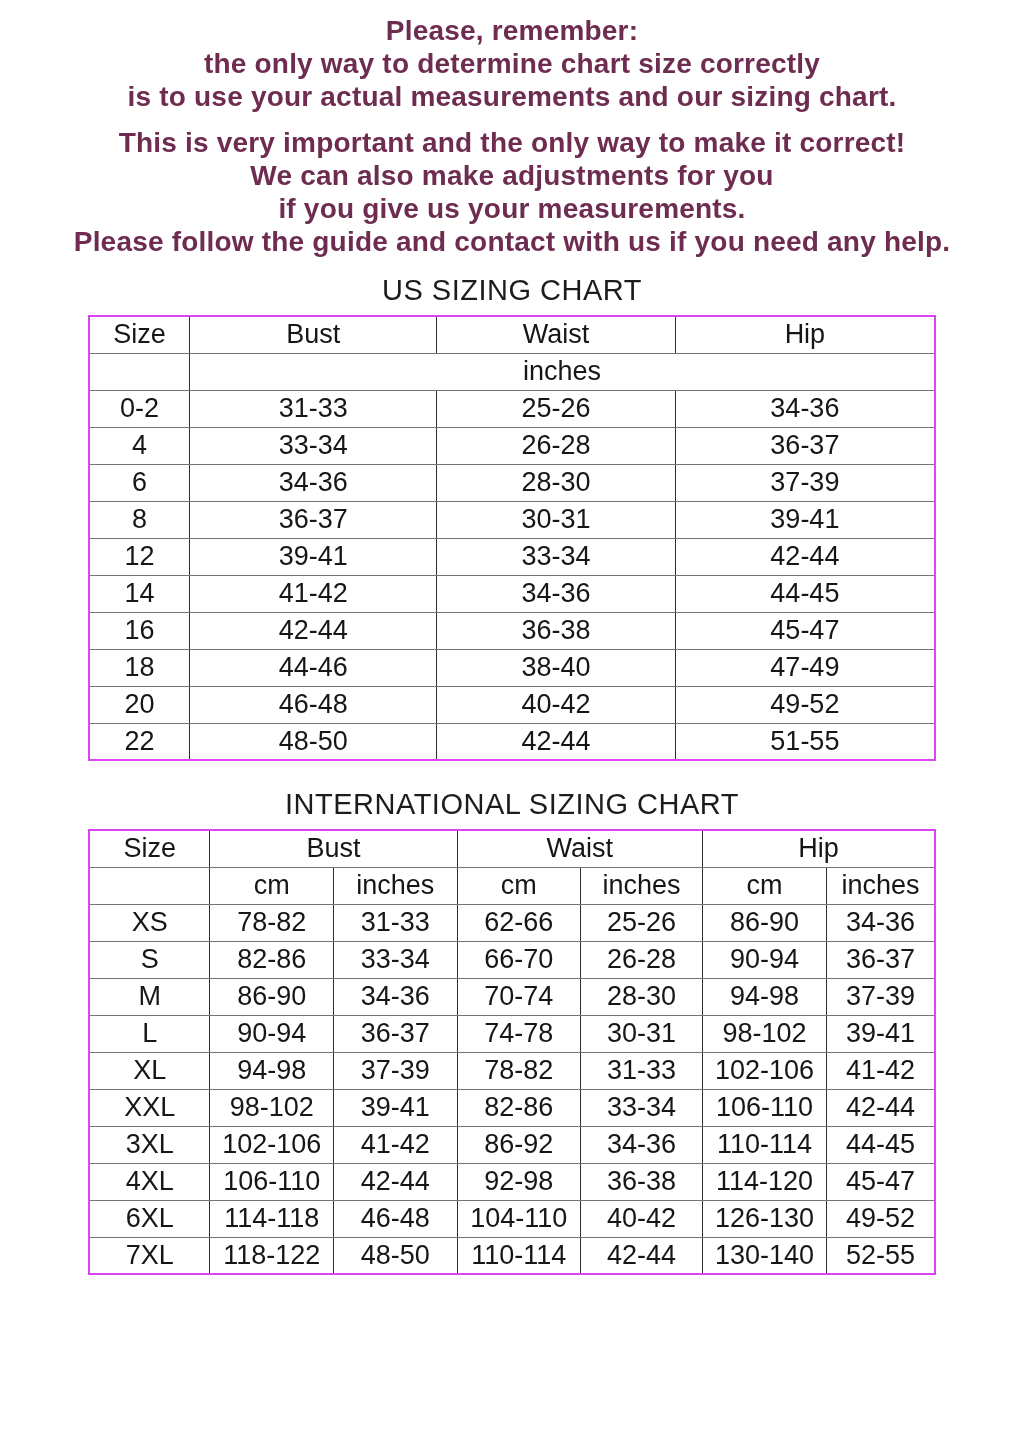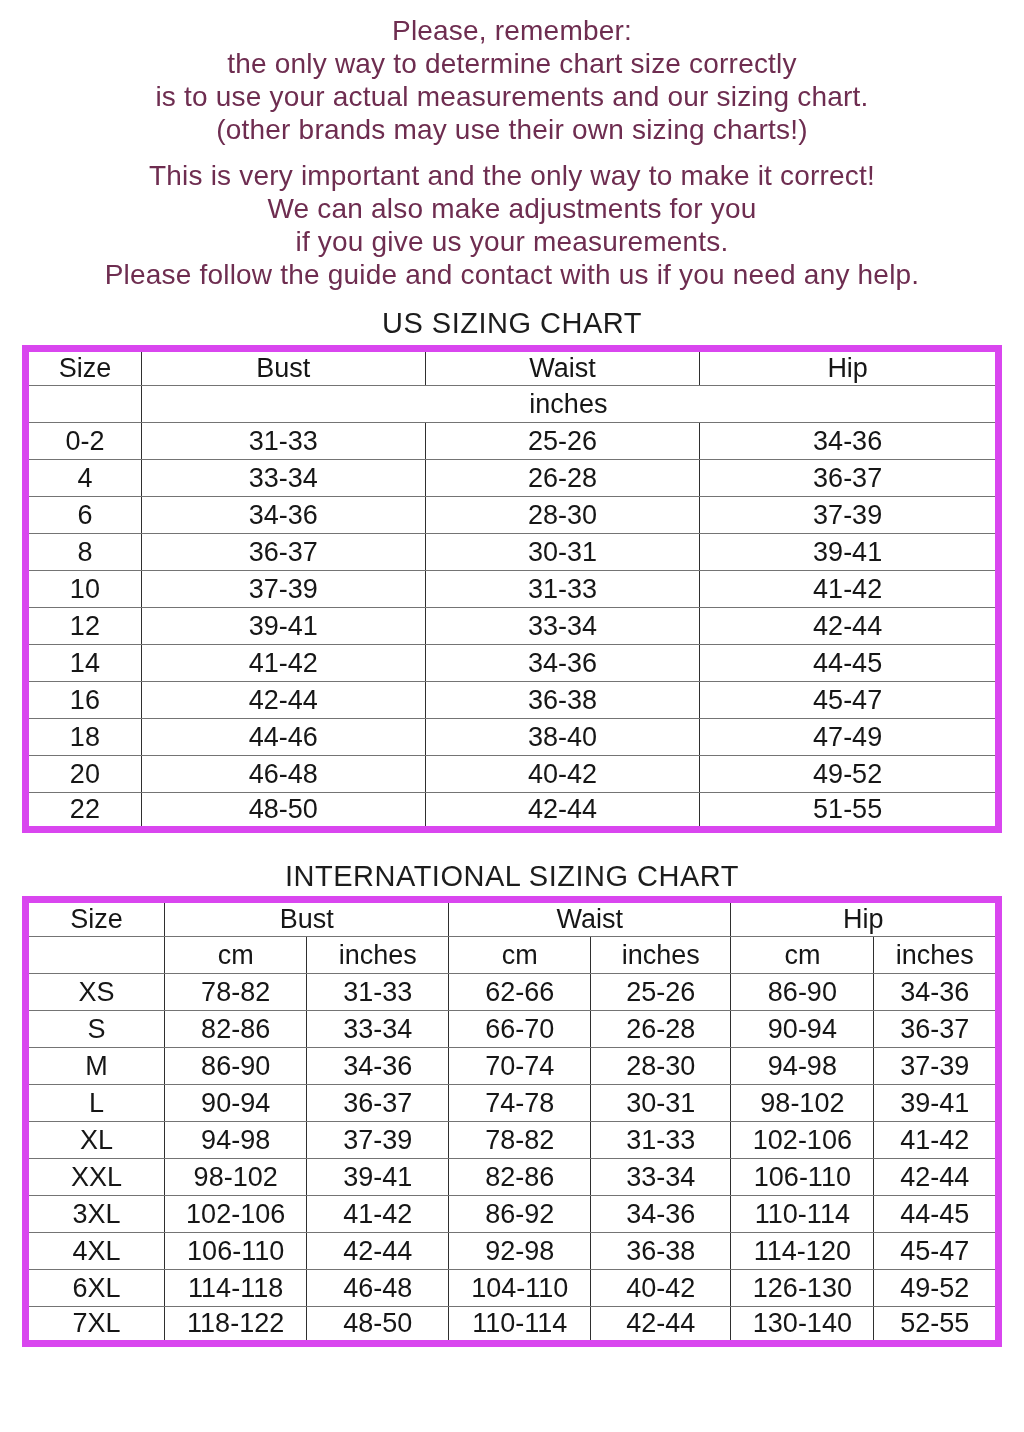--- a/index.html
+++ b/index.html
@@ -8,43 +8,43 @@
     background: #ffffff;
     font-family: "Liberation Sans", sans-serif;
   }
   body { height: 1432px; overflow: hidden; }
 
   .intro {
     padding-top: 14px;
     text-align: center;
     color: #6e2d50;
     font-size: 28px;
-    font-weight: 400;
+    font-weight: 700;
     line-height: 33px;
     letter-spacing: 0.2px;
   }
   .intro .stanza + .stanza { margin-top: 13px; }
 
   .chart-title {
     text-align: center;
     color: #1c1c1c;
     font-size: 29px;
     font-weight: 300;
     line-height: 34px;
     letter-spacing: 0.5px;
   }
   .chart-title.us { margin-top: 15px; margin-bottom: 5px; }
   .chart-title.intl { margin-top: 26px; margin-bottom: 3px; }
 
   table.sizing {
-    width: 980px;
-    margin: 0 auto;
+    width: 848px;
+    margin: 8px auto;
     border-collapse: collapse;
     table-layout: fixed;
-    border: 7px solid #d946ef;
+    border: 2px solid #d946ef;
   }
   table.sizing th, table.sizing td {
     height: 37px;
     text-align: center;
     vertical-align: middle;
     font-size: 27px;
     font-weight: 300;
     color: #161616;
     border-top: 1px solid #747474;
     border-bottom: 1px solid #747474;
@@ -56,21 +56,20 @@
   }
 </style>
 </head>
 <body>
 
 <div class="intro">
   <div class="stanza">
     <div>Please, remember:</div>
     <div>the only way to determine chart size correctly</div>
     <div>is to use your actual measurements and our sizing chart.</div>
-    <div>(other brands may use their own sizing charts!)</div>
   </div>
   <div class="stanza">
     <div>This is very important and the only way to make it correct!</div>
     <div>We can also make adjustments for you</div>
     <div>if you give us your measurements.</div>
     <div>Please follow the guide and contact with us if you need any help.</div>
   </div>
 </div>
 
 <div class="chart-title us">US SIZING CHART</div>
@@ -109,26 +108,20 @@
       <td>6</td>
       <td>34-36</td>
       <td>28-30</td>
       <td>37-39</td>
     </tr>
     <tr>
       <td>8</td>
       <td>36-37</td>
       <td>30-31</td>
       <td>39-41</td>
-    </tr>
-    <tr>
-      <td>10</td>
-      <td>37-39</td>
-      <td>31-33</td>
-      <td>41-42</td>
     </tr>
     <tr>
       <td>12</td>
       <td>39-41</td>
       <td>33-34</td>
       <td>42-44</td>
     </tr>
     <tr>
       <td>14</td>
       <td>41-42</td>

